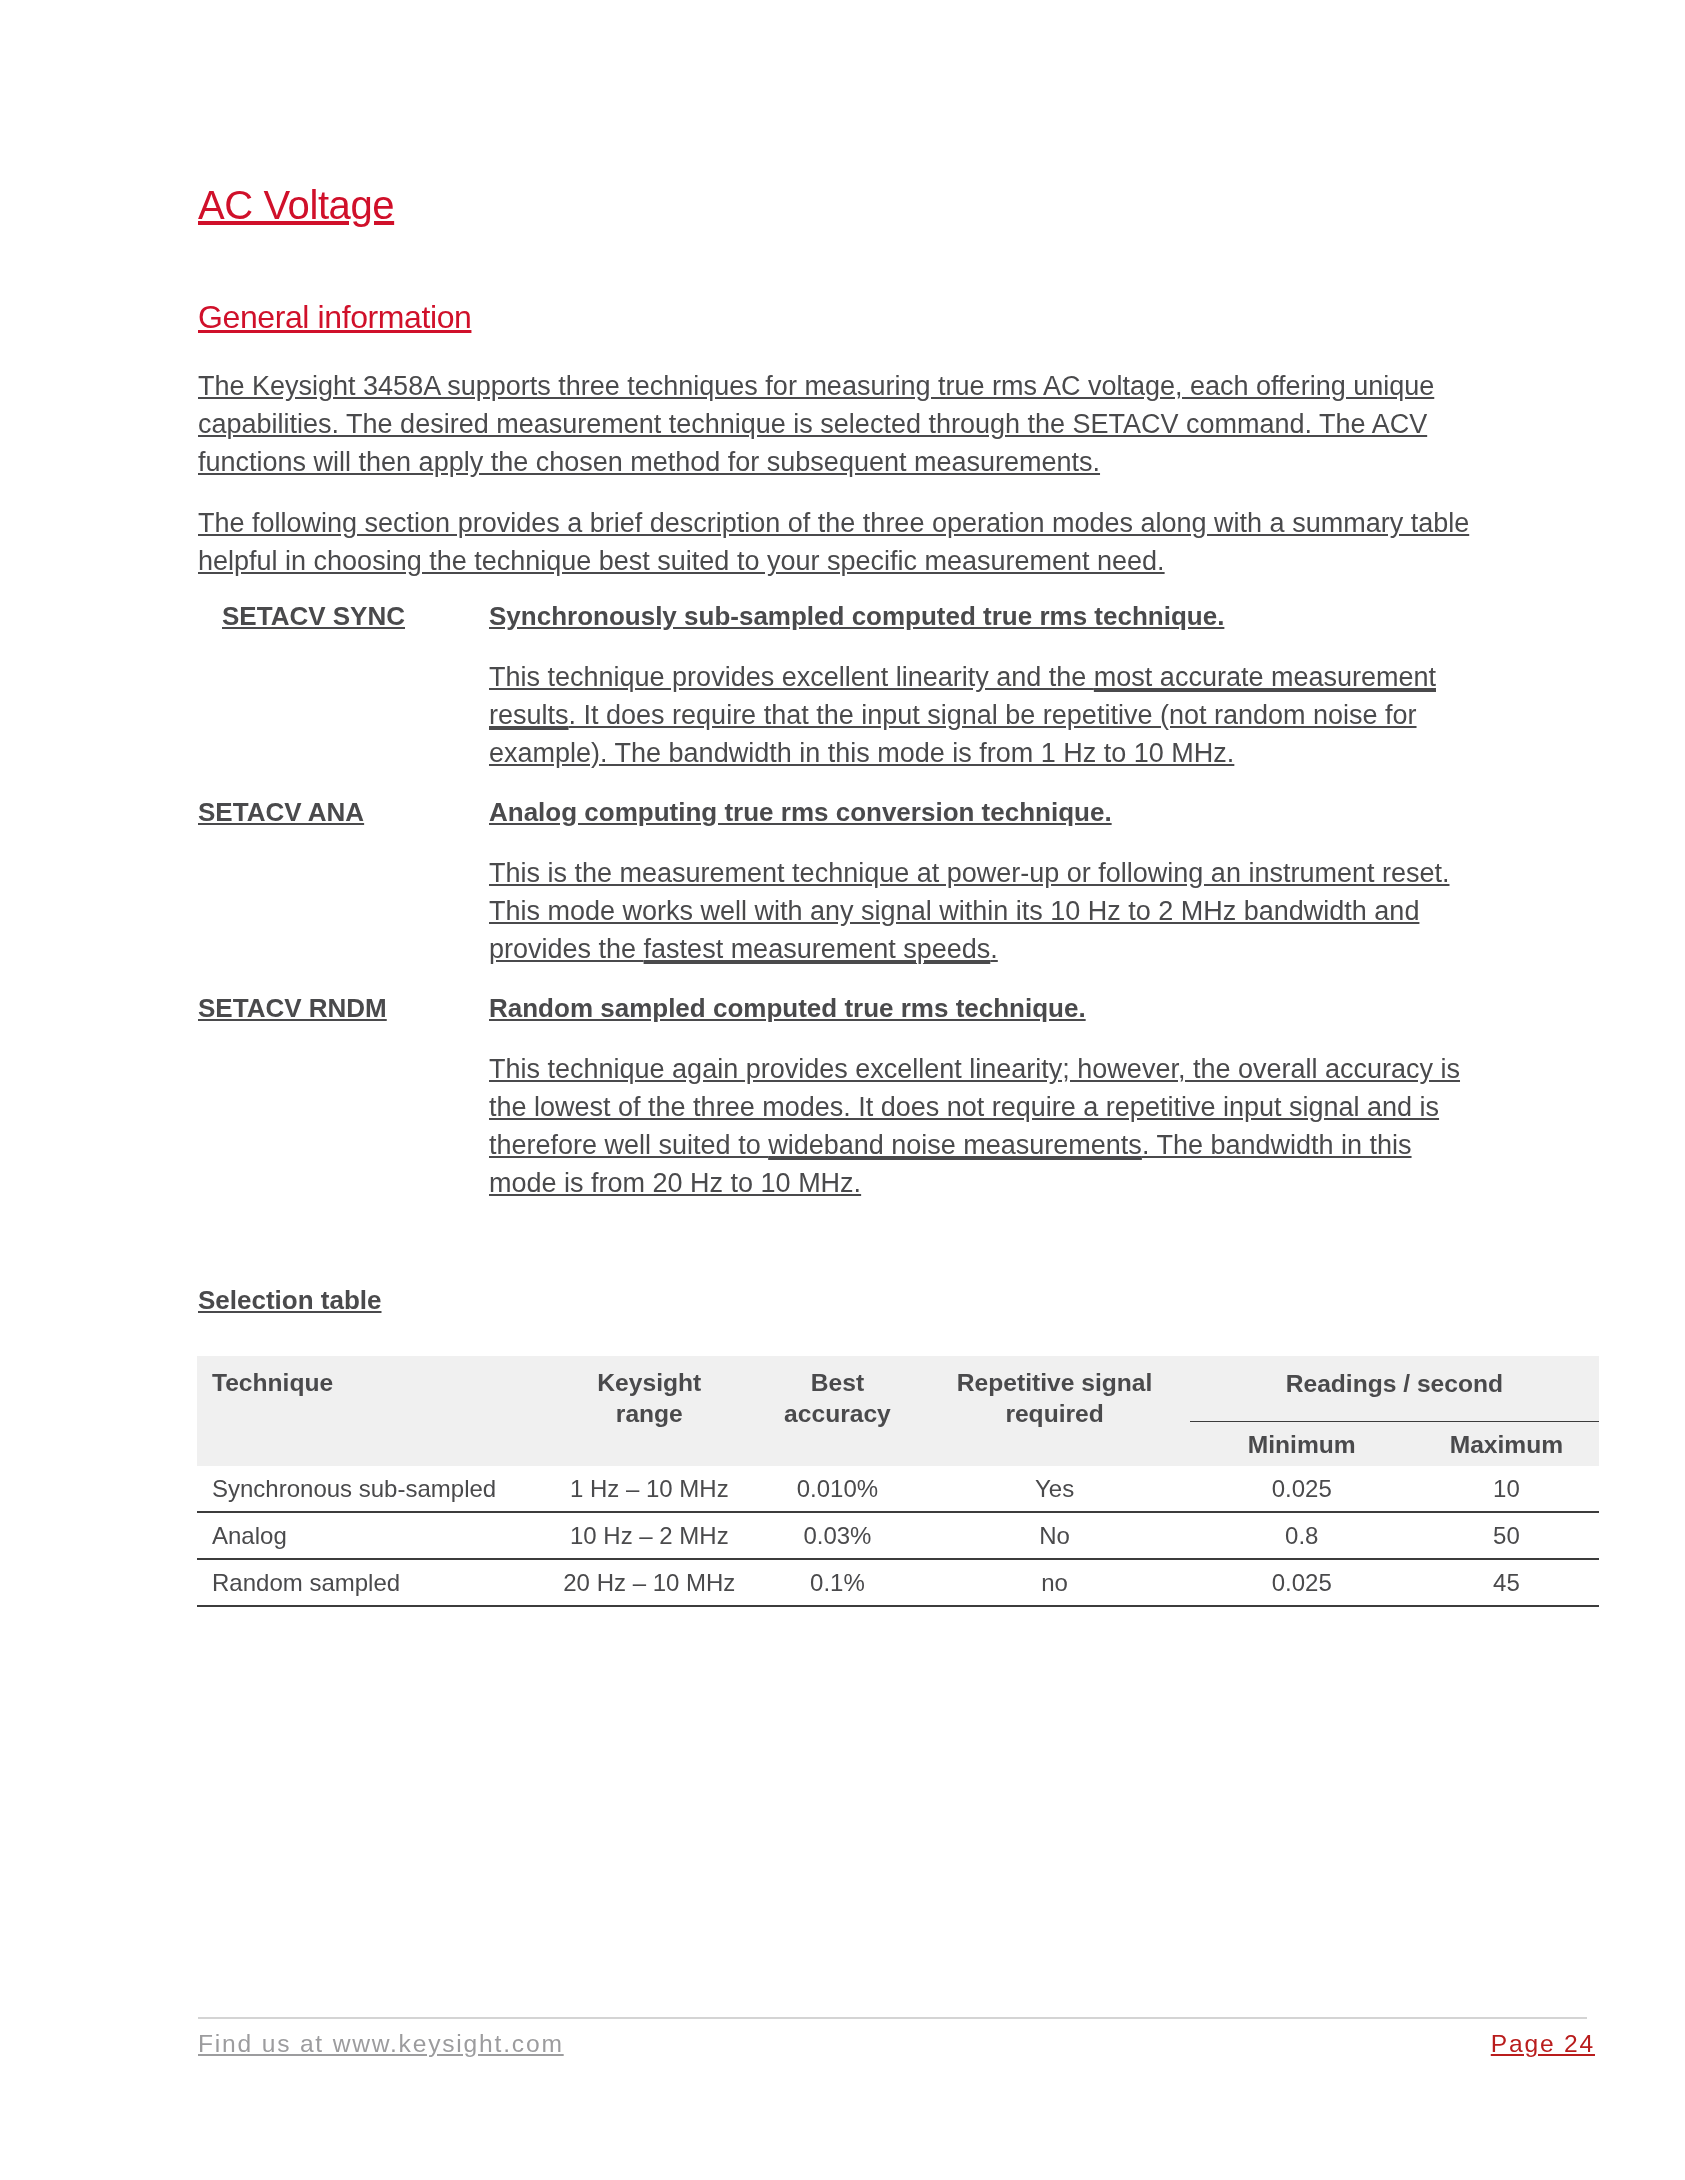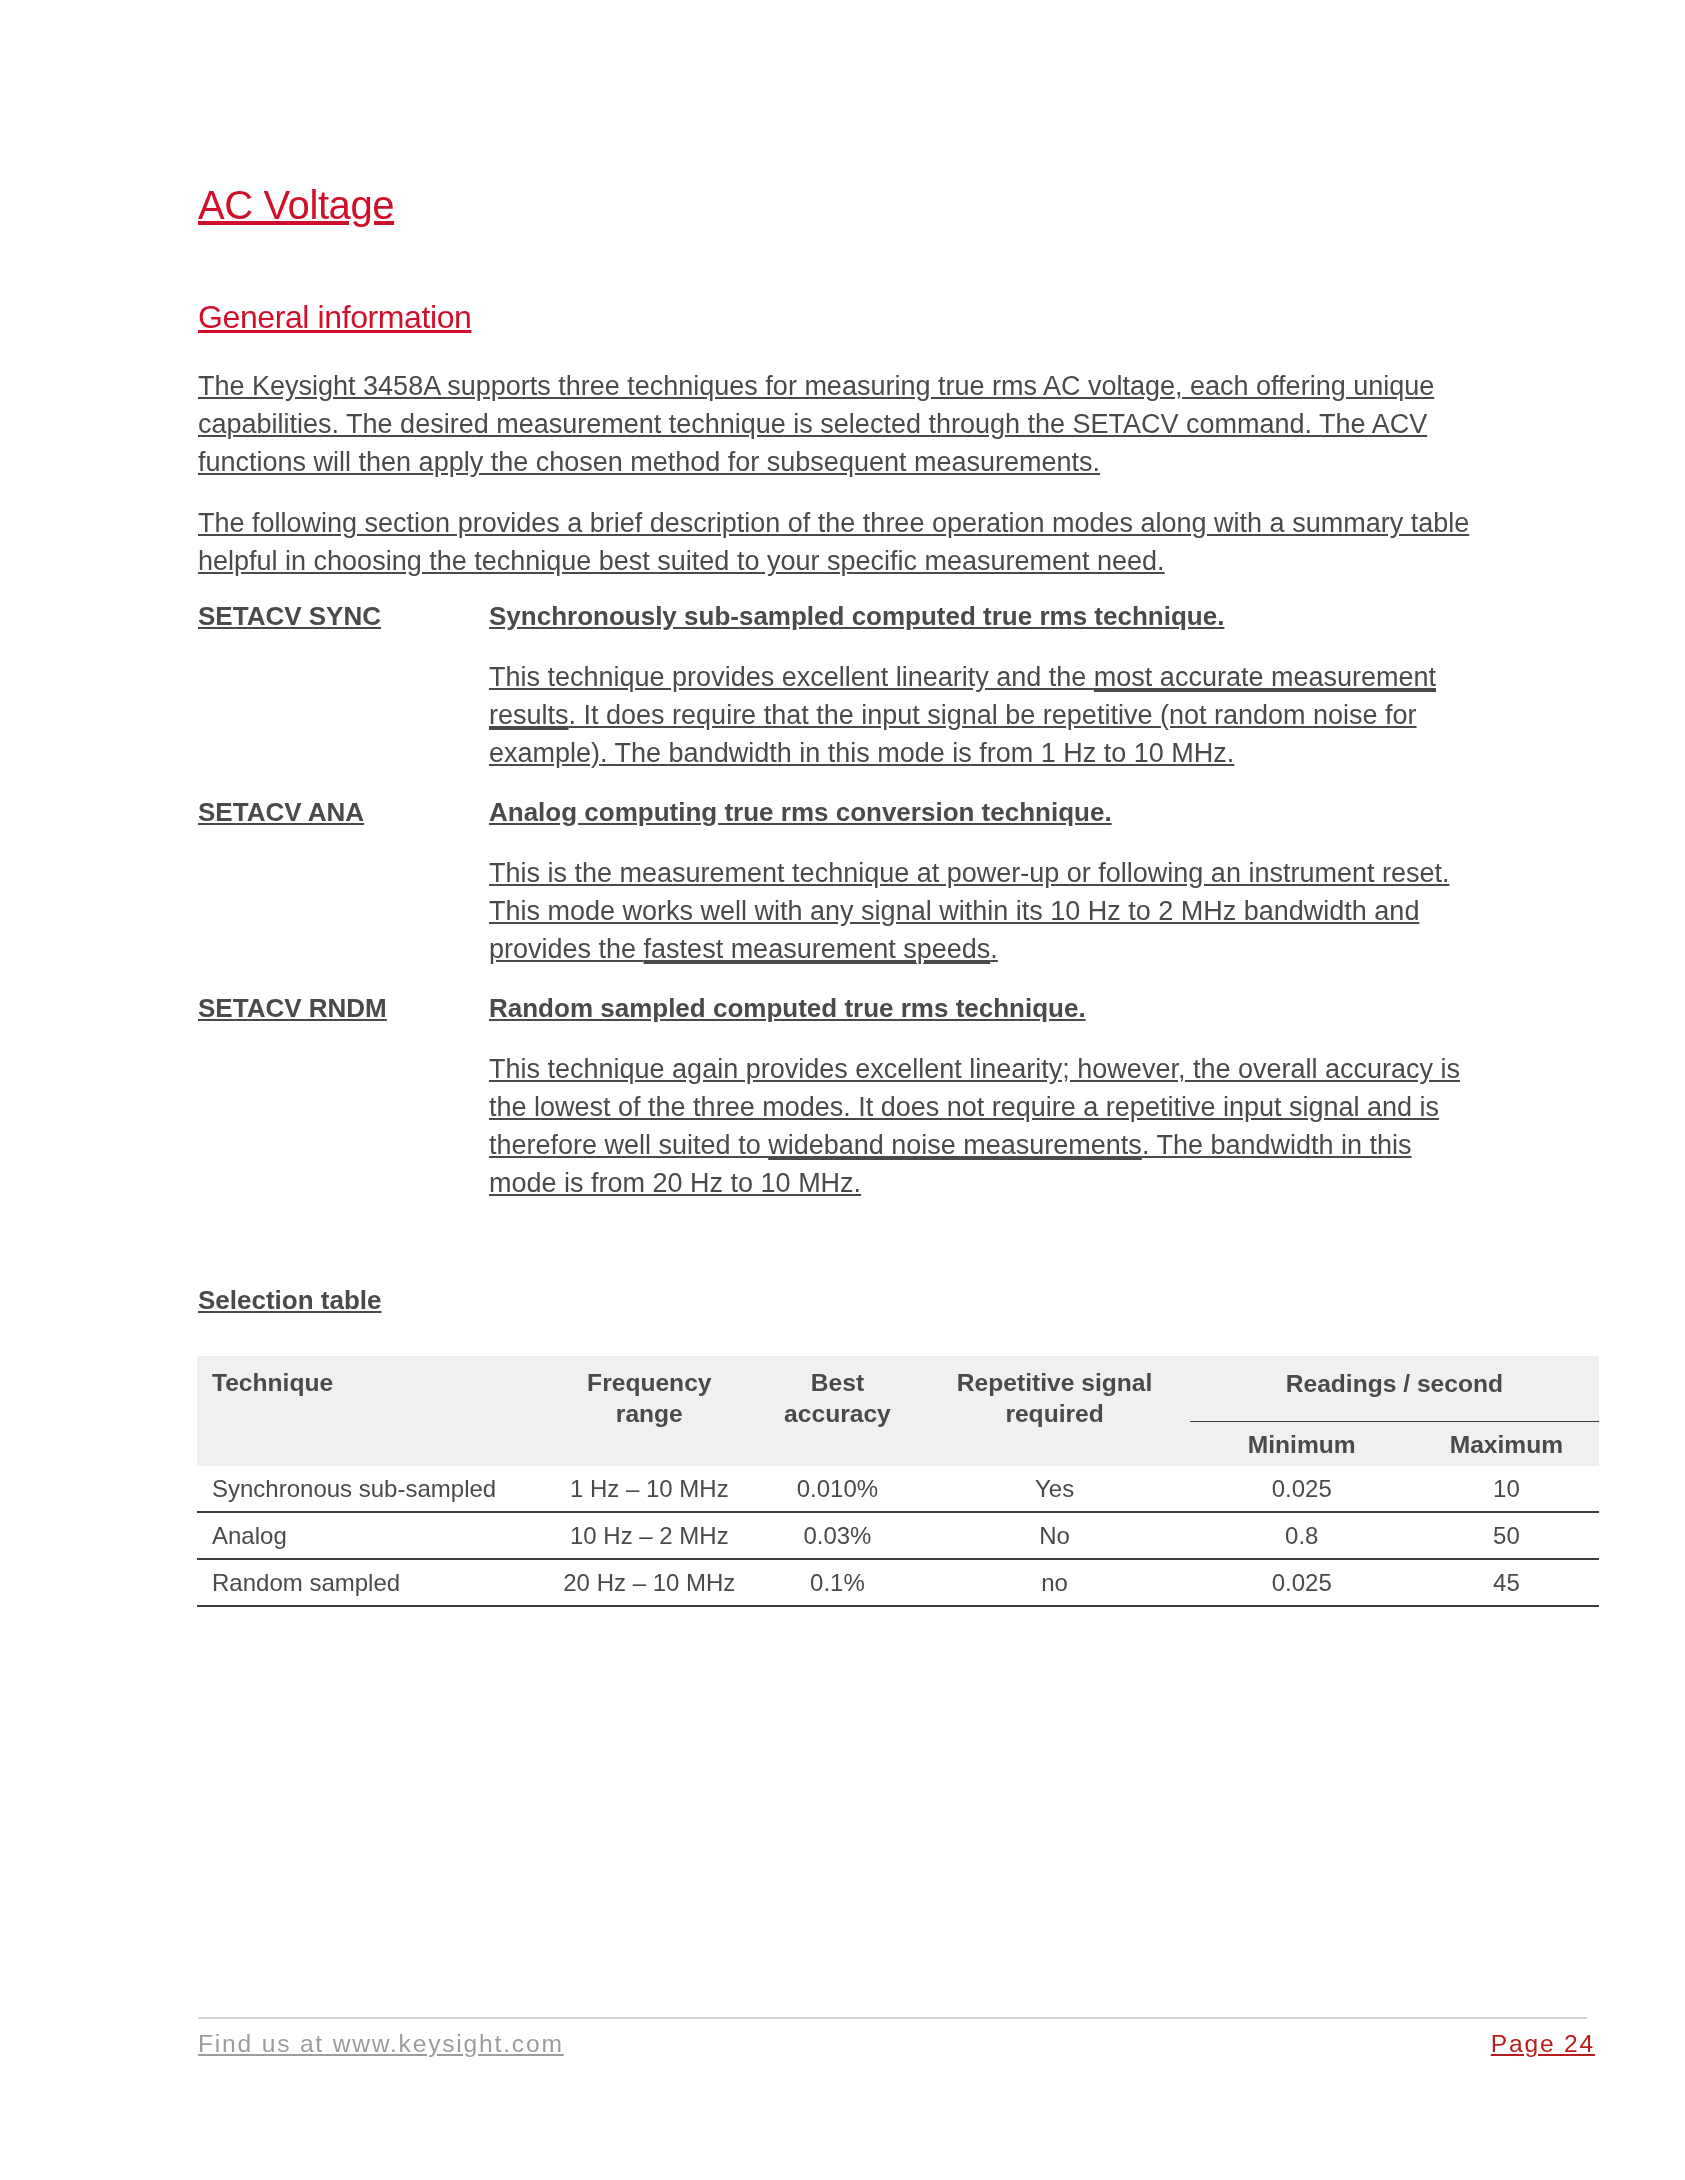--- a/index.html
+++ b/index.html
@@ -31,21 +31,21 @@
 </style>
 </head>
 <body>
 
 <div class="abs h1">AC Voltage</div>
 <div class="abs h2">General information</div>
 
 <div class="abs para p1">The Keysight 3458A supports three techniques for measuring true rms AC voltage, each offering unique capabilities. The desired measurement technique is selected through the SETACV command. The ACV functions will then apply the chosen method for subsequent measurements.</div>
 <div class="abs para p2">The following section provides a brief description of the three operation modes along with a summary table helpful in choosing the technique best suited to your specific measurement need.</div>
 
-<div class="abs term" style="top:601px;">SETACV SYNC</div>
+<div class="abs term" style="top:601px;margin-left:24px;">SETACV SYNC</div>
 <div class="abs deftitle" style="top:601px;">Synchronously sub-sampled computed true rms technique.</div>
 <div class="abs defbody" style="top:658px;">
   <span>This technique provides excellent linearity and the </span><span class="u">most accurate measurement results</span><span>. It does require that the input signal be repetitive (not random noise for example). The bandwidth in this mode is from 1 Hz to 10 MHz.</span>
 </div>
 
 <div class="abs term" style="top:797px;">SETACV ANA</div>
 <div class="abs deftitle" style="top:797px;">Analog computing true rms conversion technique.</div>
 <div class="abs defbody" style="top:854px;">
   <span>This is the measurement technique at power-up or following an instrument reset. This mode works well with any signal within its 10 Hz to 2 MHz bandwidth and provides the </span><span class="u">fastest measurement speeds</span><span>.</span>
 </div>
@@ -63,21 +63,21 @@
     <col style="width:346px">
     <col style="width:212px">
     <col style="width:164px">
     <col style="width:270px">
     <col style="width:224px">
     <col style="width:185px">
   </colgroup>
   <thead>
     <tr>
       <th class="left top" rowspan="2">Technique</th>
-      <th class="top" rowspan="2" style="padding-left:17.6px;padding-right:17.6px;">Frequency range</th>
+      <th class="top" rowspan="2" style="padding-left:17.6px;padding-right:17.6px;">Keysight range</th>
       <th class="top" rowspan="2" style="padding-left:26px;padding-right:26px;">Best accuracy</th>
       <th class="top" rowspan="2" style="padding-left:17.6px;padding-right:17.6px;">Repetitive signal required</th>
       <th class="group" colspan="2">Readings / second</th>
     </tr>
     <tr>
       <th class="sub">Minimum</th>
       <th class="sub">Maximum</th>
     </tr>
   </thead>
   <tbody>

